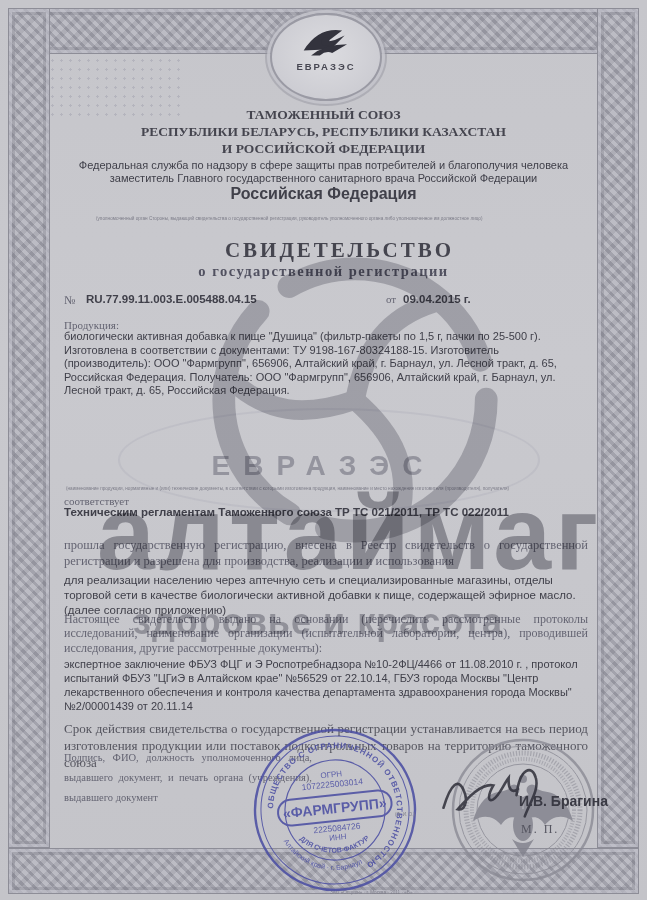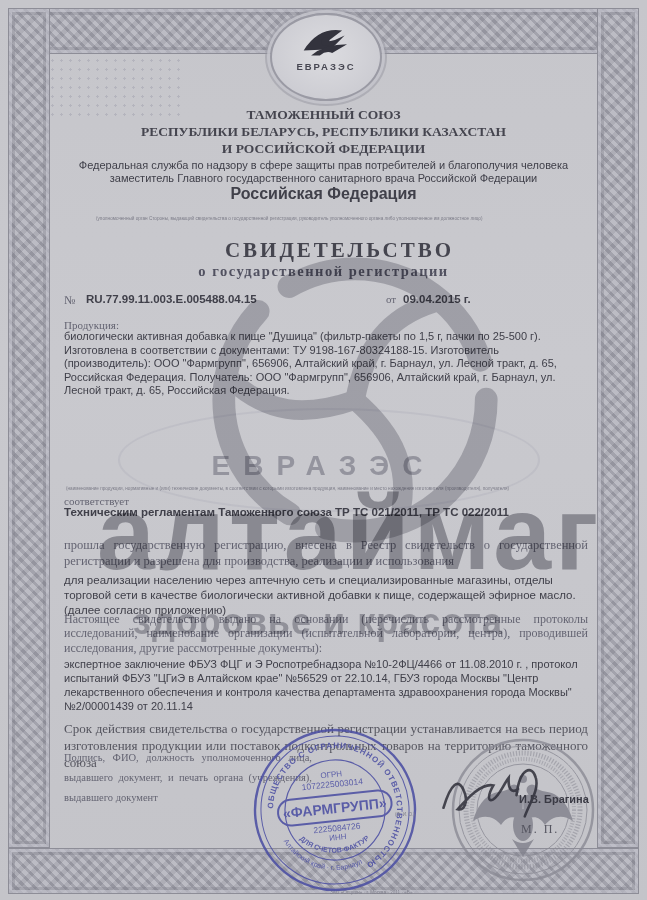--- a/index.html
+++ b/index.html
@@ -80,21 +80,21 @@
     left:133px;top:601px;
     font-size:36px;font-weight:bold;letter-spacing:1px;
     color:rgba(118,118,130,.5);
   }
 
   
   .stamp{position:absolute;z-index:6;}
   .sig{position:absolute;z-index:7;}
   .signer{
     position:absolute;left:519px;top:793px;z-index:8;
-    font-size:11px;color:#3a3a44;font-weight:bold;
+    font-size:14px;color:#3a3a44;font-weight:bold;
   }
   .mp{
     position:absolute;left:521px;top:822px;z-index:8;
     font-family:"Liberation Serif", serif;font-size:12px;color:#555560;letter-spacing:2px;
   }
   .fio{position:absolute;left:395px;top:812px;z-index:8;}
 
   .footer{position:absolute;left:330px;top:890px;z-index:2;}
 </style>
 </head>

